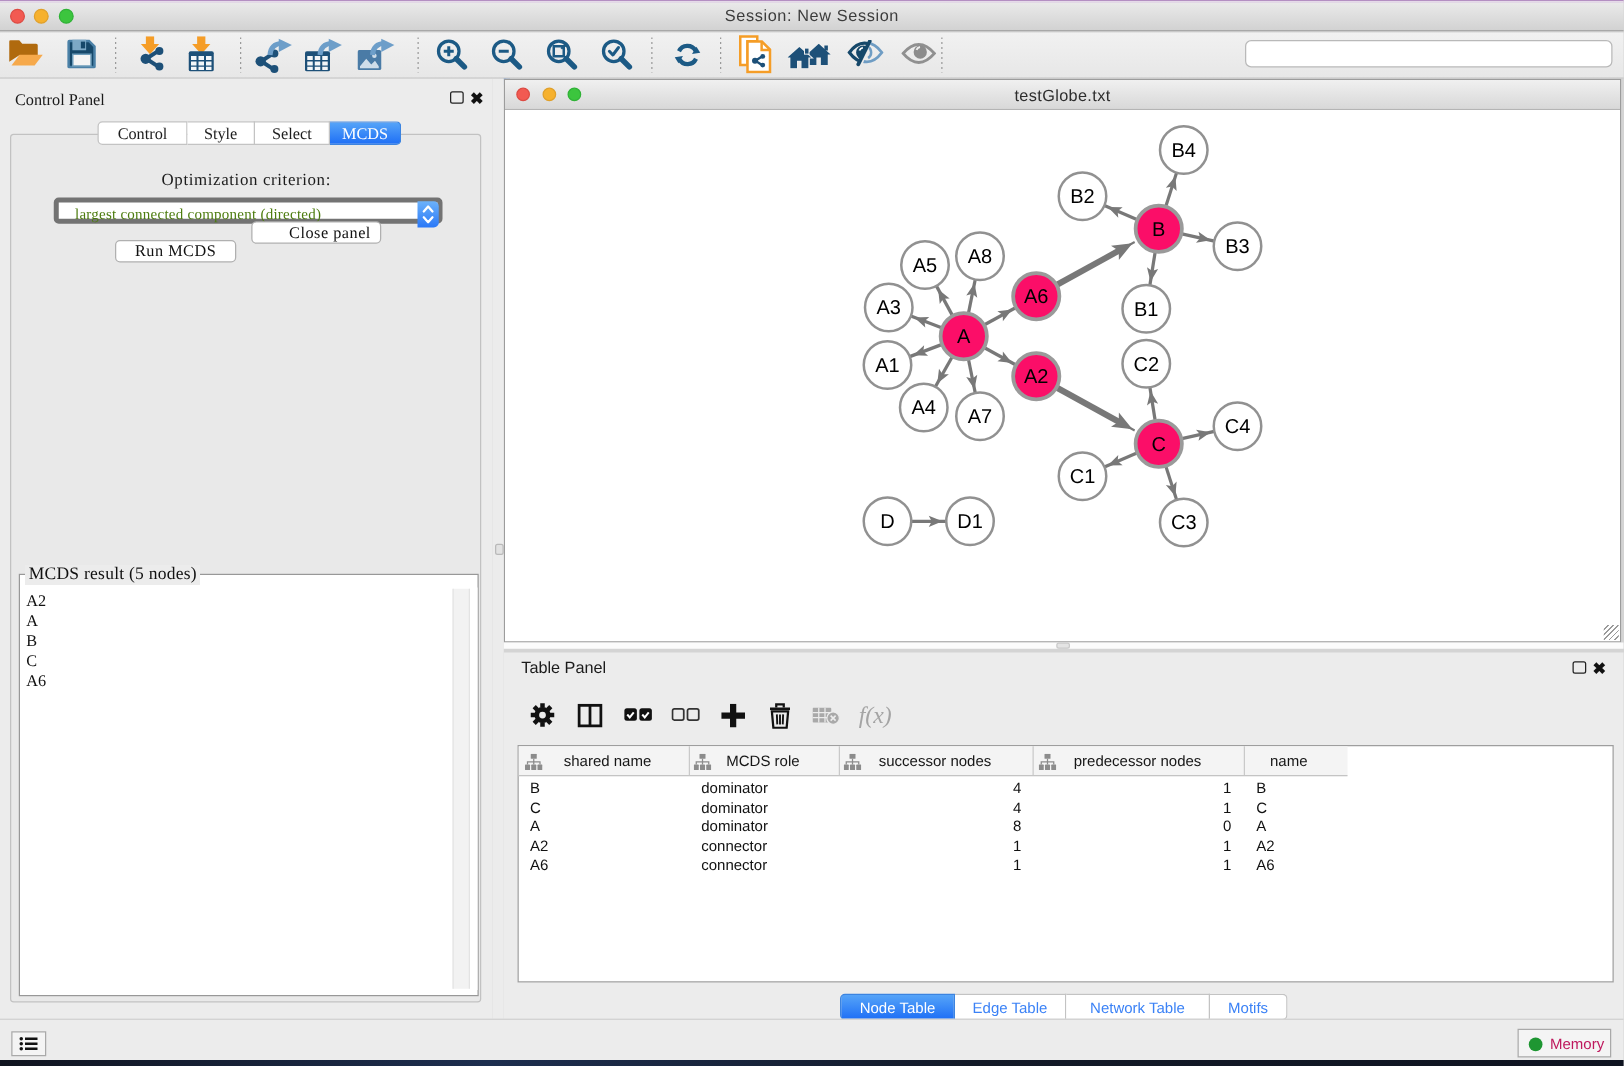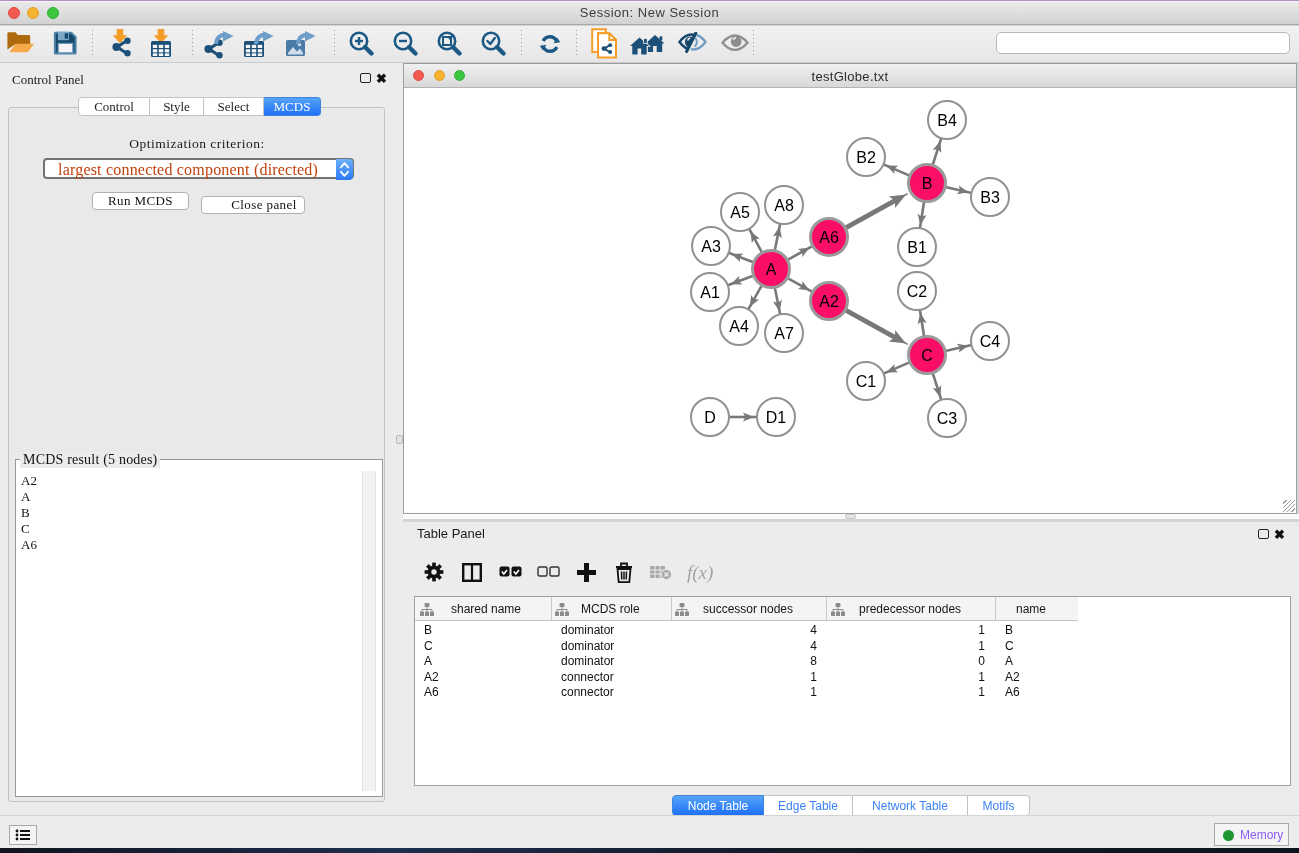--- a/index.html
+++ b/index.html
@@ -33,21 +33,21 @@
   #cp-inner { left:8px; top:44px; width:377px; height:695px;
     background:#e9e9e9; border:1px solid #c2c2c2; border-radius:3px; }
   #cp-tabs { left:78px; top:34px; height:19px; display:flex; font-size:13px; }
   .tab { border:1px solid #c3c3c3; border-left:none; background:#fff; color:#1d1d1d;
     display:flex; align-items:center; justify-content:center; }
   .tab.first { border-left:1px solid #c3c3c3; border-radius:4px 0 0 4px; }
   .tab.sel { background:linear-gradient(#56a4f8,#1f70f6); color:#fff; border-color:#3c84e0;
     border-radius:0 4px 4px 0; }
   #opt-label { left:0; width:394px; top:73px; text-align:center; font-size:13.5px; letter-spacing:0.5px; color:#1c1c1c; }
   #dropdown { left:43px; top:95px; width:311px; height:21px; background:#fff;
-    border:2px solid #737373; border-radius:4px; font-size:16px; letter-spacing:0.2px; color:#c2410c;
+    border:4px solid #737373; border-radius:4px; font-size:12px; letter-spacing:0.2px; color:#4d7c0f;
     line-height:19px; padding-left:13px; }
   #dd-step { right:-1px; top:-1px; width:17px; height:21px; border-radius:0 4px 4px 0;
     background:linear-gradient(#6cb2fb,#2a78f7); }
   .btn { position:absolute; height:18px; background:#fff; border:1px solid #b0b0b0;
     border-radius:4px; font-size:13px; letter-spacing:0.4px; color:#111; text-align:center; line-height:16px; }
   #mcds-box { left:15px; top:396px; width:368px; height:338px; border:1px solid #989898;
     background:#fff; }
   #mcds-label { left:20px; top:389px; font-size:14px; letter-spacing:0.2px; color:#111; background:#ececec; padding:0 3px; }
   #mcds-list { left:16px; top:407px; width:366px; height:322px; background:#fff;
     font-size:13px; color:#111; padding:3px 0 0 5px; line-height:16px; }
@@ -83,21 +83,21 @@
   .ttab.first { border-left:1px solid #c3c3c3; border-radius:4px 0 0 4px;
     background:linear-gradient(#56a4f8,#1f70f6); color:#fff; border-color:#3c84e0; }
   .ttab.last { border-radius:0 4px 4px 0; }
 
   
   #statusbar { left:0; top:815px; width:1299px; height:33px; background:#ececec;
     border-top:1px solid #d3d3d3; }
   #list-btn { left:9px; top:9px; width:28px; height:20px; background:#f4f4f4;
     border:1px solid #a9a9a9; }
   #mem-btn { left:1214px; top:7px; width:75px; height:23px; background:#f4f4f4;
-    border:1px solid #a9a9a9; font-size:12px; color:#8b5cf6; }
+    border:1px solid #a9a9a9; font-size:12px; color:#be185d; }
   #mem-dot { left:8px; top:6px; width:11px; height:11px; border-radius:50%; background:#1e9632; }
   #desktop { left:0; top:848px; width:1299px; height:5px;
     background:linear-gradient(90deg,#10141f,#1d2e4f 30%,#131a28 60%,#0e1320); }
 </style>
 </head>
 <body>
   <div class="abs" id="titlebar">
     <div class="abs light t-red"></div>
     <div class="abs light t-yel"></div>
     <div class="abs light t-grn"></div>
@@ -283,21 +283,21 @@
       <div class="tab sel" style="width:57px;">MCDS</div>
     </div>
     <div class="abs" id="opt-label">Optimization criterion:</div>
     <div class="abs" id="dropdown">largest connected component (directed)
       <div class="abs" id="dd-step"><svg width="17" height="21" viewBox="0 0 17 21">
         <path d="M5 8.2 L8.5 4.2 L12 8.2" fill="none" stroke="#fff" stroke-width="1.8" stroke-linecap="round" stroke-linejoin="round"></path>
         <path d="M5 12.8 L8.5 16.8 L12 12.8" fill="none" stroke="#fff" stroke-width="1.8" stroke-linecap="round" stroke-linejoin="round"></path>
       </svg></div>
     </div>
     <div class="btn" style="left:92px; top:129px; width:97px;">Run MCDS</div>
-    <div class="btn" style="left:201px; top:133px; width:104px;padding-left:22px;">Close panel</div>
+    <div class="btn" style="left:201px; top:114px; width:104px;padding-left:22px;">Close panel</div>
     <div class="abs" id="mcds-box"></div>
     <div class="abs" id="mcds-label">MCDS result (5 nodes)</div>
     <div class="abs" id="mcds-list">A2<br>A<br>B<br>C<br>A6
       <div class="abs" id="mcds-scroll"></div>
     </div>
   </div>
 
 <div class="abs" style="left:403px; top:63px; width:5px; height:5px; border-left:2px solid #4a7fd4; border-top:2px solid #4a7fd4;"></div>
   <div class="abs" id="netwin">
     <svg id="graph" class="abs" style="left:0; top:24px;" width="892" height="424" viewBox="0 0 892 424">

